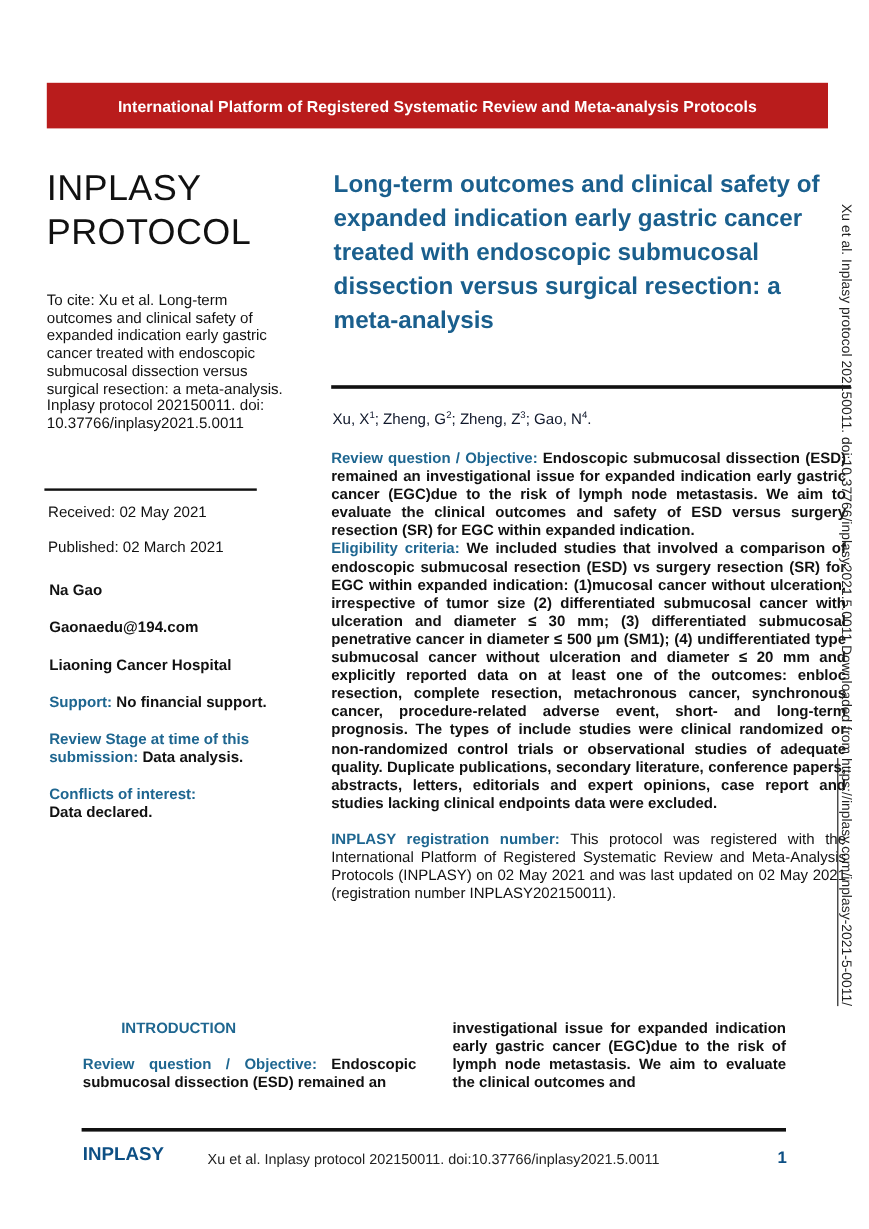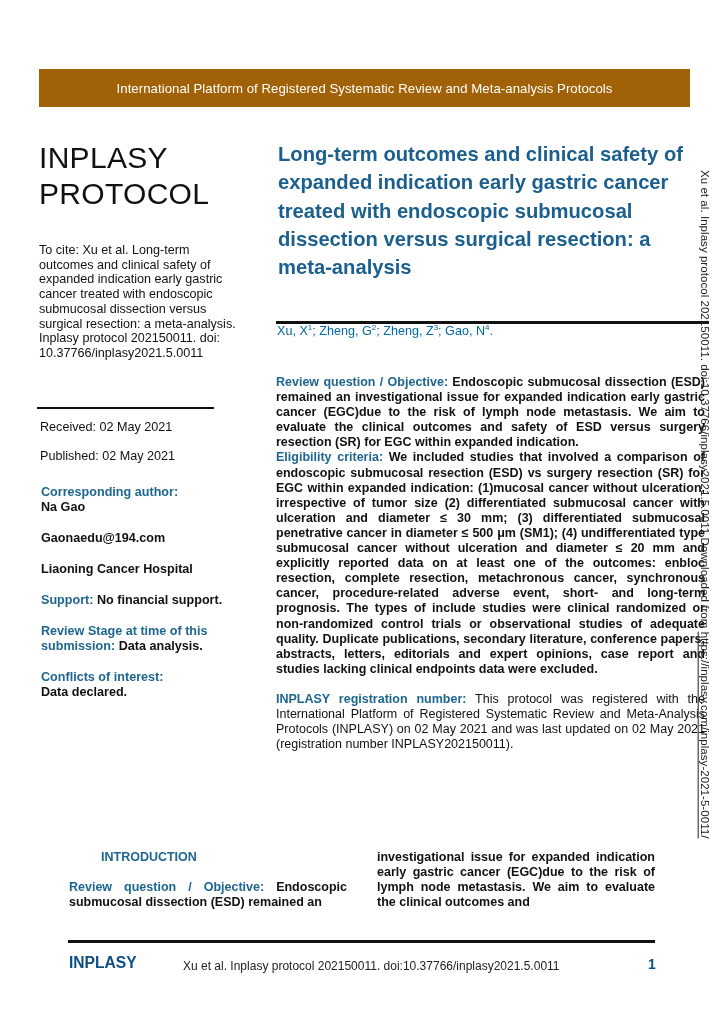--- a/index.html
+++ b/index.html
@@ -1,43 +1,43 @@
 <!DOCTYPE html>
 <html><head>
 <meta charset="utf-8">
 <style>
   * { margin: 0; padding: 0; box-sizing: border-box; }
   html, body { width: 724px; height: 1024px; background: #ffffff; overflow: hidden; }
   body { position: relative; font-family: "Liberation Sans", "DejaVu Sans", sans-serif; color: #111; }
 
   .banner {
     position: absolute; left: 39px; top: 69px; width: 651px; height: 38px;
-    background: #a16207; color: #ffffff;
+    background: #b91c1c; color: #ffffff;
     display: flex; align-items: center; justify-content: center;
-    font-size: 13.2px; letter-spacing: 0.05px;
+    font-size: 13.2px; letter-spacing: 0.05px; font-weight: bold;
   }
 
   .left-col { position: absolute; left: 39px; top: 140px; width: 215px; }
   .brand { font-size: 30px; line-height: 36px; color: #111; font-weight: normal; letter-spacing: 0.3px; }
   .cite { margin-top: 31px; font-size: 12.6px; line-height: 14.7px; color: #111; width: 200px; }
   .rule-left { position: absolute; left: 37px; top: 407px; width: 177px; height: 2px; background: #111; }
   .dates { position: absolute; left: 40px; top: 420px; font-size: 12.6px; color: #111; }
   .dates div { height: 29px; }
 
   .meta { position: absolute; left: 41px; top: 485px; width: 215px; font-size: 12.6px; line-height: 15px; }
   .meta .blk { margin-bottom: 16px; }
   .lbl { color: #1e6690; font-weight: bold; }
   .val { color: #111; font-weight: bold; }
 
   .title {
     position: absolute; left: 278px; top: 140px; width: 410px;
     color: #1a5f8d; font-weight: bold; font-size: 20.2px; line-height: 28.3px;
   }
   .rule-title { position: absolute; left: 276px; top: 321px; width: 433px; height: 2.5px; background: #111; }
-  .authors { position: absolute; left: 277px; top: 323px; font-size: 12.6px; color: #0369a1; }
+  .authors { position: absolute; left: 277px; top: 341px; font-size: 12.6px; color: #0f172a; }
   .authors sup { font-size: 8px; }
 
   .abstract {
     position: absolute; left: 276px; top: 375px; width: 429px;
     font-size: 12.5px; line-height: 15.1px; text-align: justify; font-weight: bold; color: #111;
   }
   .abstract .lbl { color: #1e6690; }
   .reg { margin-top: 15px; font-weight: normal; }
   .reg .lbl { font-weight: bold; }
 
@@ -45,21 +45,21 @@
   .intro-head { color: #1e6690; font-weight: bold; margin-bottom: 15px; padding-left: 32px; }
   .intro-body { text-align: justify; font-weight: bold; color: #111; }
   .intro-body .lbl { color: #1e6690; }
   .intro-right {
     position: absolute; left: 377px; top: 850px; width: 278px;
     font-size: 12.5px; line-height: 15.1px; text-align: justify; font-weight: bold; color: #111;
   }
 
   .rule-foot { position: absolute; left: 68px; top: 940px; width: 587px; height: 2.5px; background: #111; }
   .foot-brand { position: absolute; left: 69px; top: 954px; font-size: 15.6px; font-weight: bold; color: #0d4f84; }
-  .foot-cite { position: absolute; left: 173px; top: 959px; font-size: 12px; color: #222; margin-left: 10px; }
+  .foot-cite { position: absolute; left: 173px; top: 959px; font-size: 12px; color: #222; }
   .foot-page { position: absolute; left: 648px; top: 956px; font-size: 14px; font-weight: bold; color: #0d4f84; }
 
   .side {
     position: absolute; left: 699px; top: 170px;
     writing-mode: vertical-rl; font-size: 11.5px; color: #222; white-space: nowrap; letter-spacing: 0.05px;
   }
   .side a { color: #222; text-decoration: underline; }
 </style>
 </head>
 <body>
@@ -73,26 +73,25 @@
     <div>INPLASY</div>
     <div>PROTOCOL</div>
   </div>
   <div class="cite">To cite: Xu et al. Long-term outcomes and clinical safety of expanded indication early gastric cancer treated with endoscopic submucosal dissection versus surgical resection: a meta-analysis. Inplasy protocol 202150011. doi: 10.37766/inplasy2021.5.0011</div>
 </div>
 
 <div class="rule-left"></div>
 
 <div class="dates">
   <div>Received: 02 May 2021</div>
-  <div>Published: 02 May 2021</div>
+  <div>Published: 02 March 2021</div>
 </div>
 
 <div class="meta">
   <div class="blk">
-    <div class="lbl">Corresponding author:</div>
     <div class="val">Na Gao</div>
   </div>
   <div class="blk">
     <div class="val">Gaonaedu@194.com</div>
   </div>
   <div class="blk">
     <div class="val">Liaoning Cancer Hospital</div>
   </div>
   <div class="blk">
     <span class="lbl">Support:</span>

